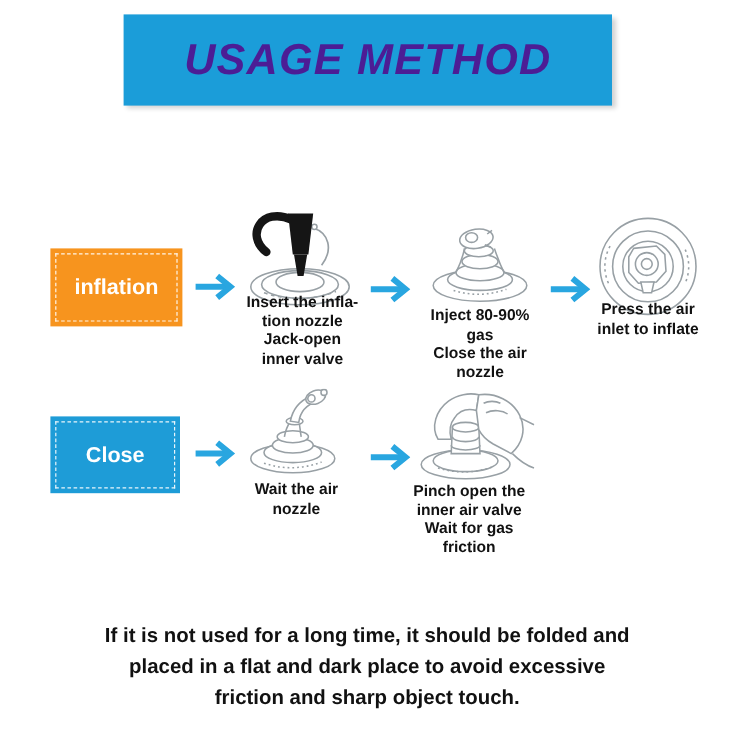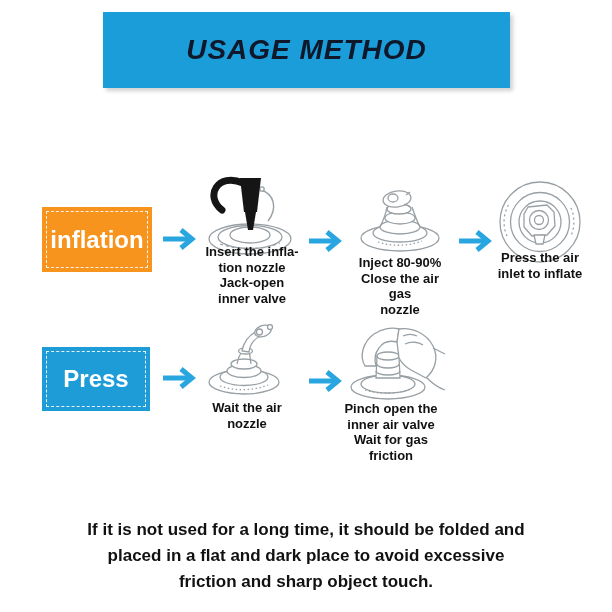--- a/index.html
+++ b/index.html
@@ -7,27 +7,27 @@
     width:612px;height:612px;background:#ffffff;position:relative;overflow:hidden;
     font-family:"Liberation Sans", sans-serif;color:#111;
   }
   .banner{
     position:absolute;left:103px;top:12px;width:407px;height:76px;
     background:var(--header-blue,#1b9dd9);
     display:flex;align-items:center;justify-content:center;
     box-shadow:3px 3px 4px rgba(0,0,0,.18);
   }
   .banner .title{
-    color:#0f172a;font-weight:bold;font-style:italic;font-size:28px;letter-spacing:1px;white-space:nowrap;
+    color:#4c1d95;font-weight:bold;font-style:italic;font-size:36px;letter-spacing:1px;white-space:nowrap;
   }
   .label-box{position:absolute;display:flex;align-items:center;justify-content:center;}
   .label-box.inflation{left:42px;top:207px;width:110px;height:65px;background:var(--orange,#f7941e);}
   .label-box.bleed{left:42px;top:347px;width:108px;height:64px;background:var(--bleed-blue,#1e9cd7);}
   .label-box .dash{position:absolute;inset:4px;border:1px dashed rgba(255,255,255,.9);pointer-events:none;}
-  .label-box .lbl{color:#fff;font-weight:bold;font-size:24px;position:relative;}
+  .label-box .lbl{color:#fff;font-weight:bold;font-size:18px;position:relative;}
   .arrow{position:absolute;width:36px;height:26px;}
   .arrow svg{display:block;}
   .illus{position:absolute;}
   .cap{position:absolute;text-align:center;font-weight:bold;font-size:13px;line-height:15.5px;color:#111;}
   .footer{
     position:absolute;left:26px;top:517px;width:560px;text-align:center;
     font-weight:bold;font-size:17px;line-height:26px;color:#111;
   }
   .sk{stroke:var(--sketch-gray,#98a0a5);fill:none;stroke-width:1.3;}
   .skf{stroke:var(--sketch-gray,#98a0a5);fill:#fff;stroke-width:1.3;}
@@ -88,22 +88,22 @@
     <ellipse class="skf" cx="46" cy="33" rx="15" ry="6"></ellipse>
     <ellipse class="skf" cx="45" cy="24" rx="12" ry="5"></ellipse>
     <path class="sk" d="M26,42 C30,34 32,28 33,22 M66,42 C62,34 60,28 58,22"></path>
     <ellipse class="skf" cx="43" cy="14" rx="14" ry="8" transform="rotate(-8 43 14)"></ellipse>
     <ellipse class="skf" cx="39" cy="13" rx="5" ry="4"></ellipse>
     <path class="sk" d="M52,10 l4,-3 M50,19 l5,2"></path>
   </svg>
 </div>
 <div class="cap" style="left:335px;top:255px;width:130px">
   <div>Inject 80-90%</div>
+  <div>gas</div>
   <div>Close the air</div>
-  <div>gas</div>
   <div>nozzle</div>
 </div>
 
 <div class="arrow" style="left:456px;top:228px">
   <svg width="36" height="26" viewBox="0 0 36 26">
     <path d="M3 13 H29" stroke="var(--arrow-blue,#29a6e0)" stroke-width="5" fill="none"></path>
     <path d="M21 4 L32 13 L21 22" stroke="var(--arrow-blue,#29a6e0)" stroke-width="5" fill="none"></path>
   </svg>
 </div>
 
@@ -120,21 +120,21 @@
     <path class="skf" d="M37,55 L48,55 L46,64 L39,64 Z"></path>
   </svg>
 </div>
 <div class="cap" style="left:475px;top:250px;width:130px">
   <div>Press the air</div>
   <div>inlet to inflate</div>
 </div>
 
 <div class="label-box bleed">
   <span class="dash"></span>
-  <span class="lbl">Press</span>
+  <span class="lbl">Close</span>
 </div>
 
 <div class="arrow" style="left:160px;top:365px">
   <svg width="36" height="26" viewBox="0 0 36 26">
     <path d="M3 13 H29" stroke="var(--arrow-blue,#29a6e0)" stroke-width="5" fill="none"></path>
     <path d="M21 4 L32 13 L21 22" stroke="var(--arrow-blue,#29a6e0)" stroke-width="5" fill="none"></path>
   </svg>
 </div>
 
 <div class="illus" style="left:204px;top:324px">

